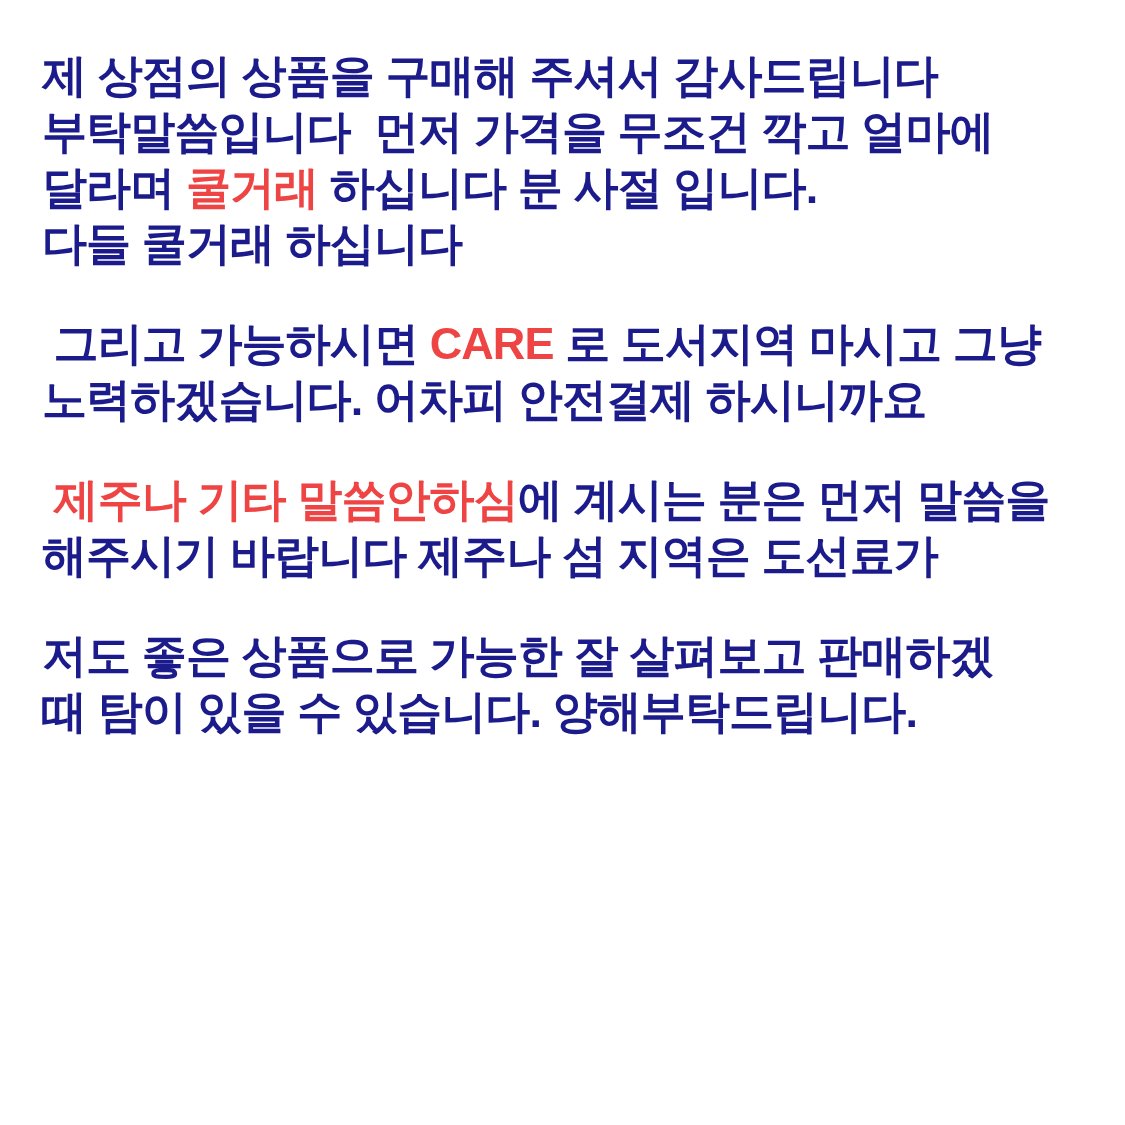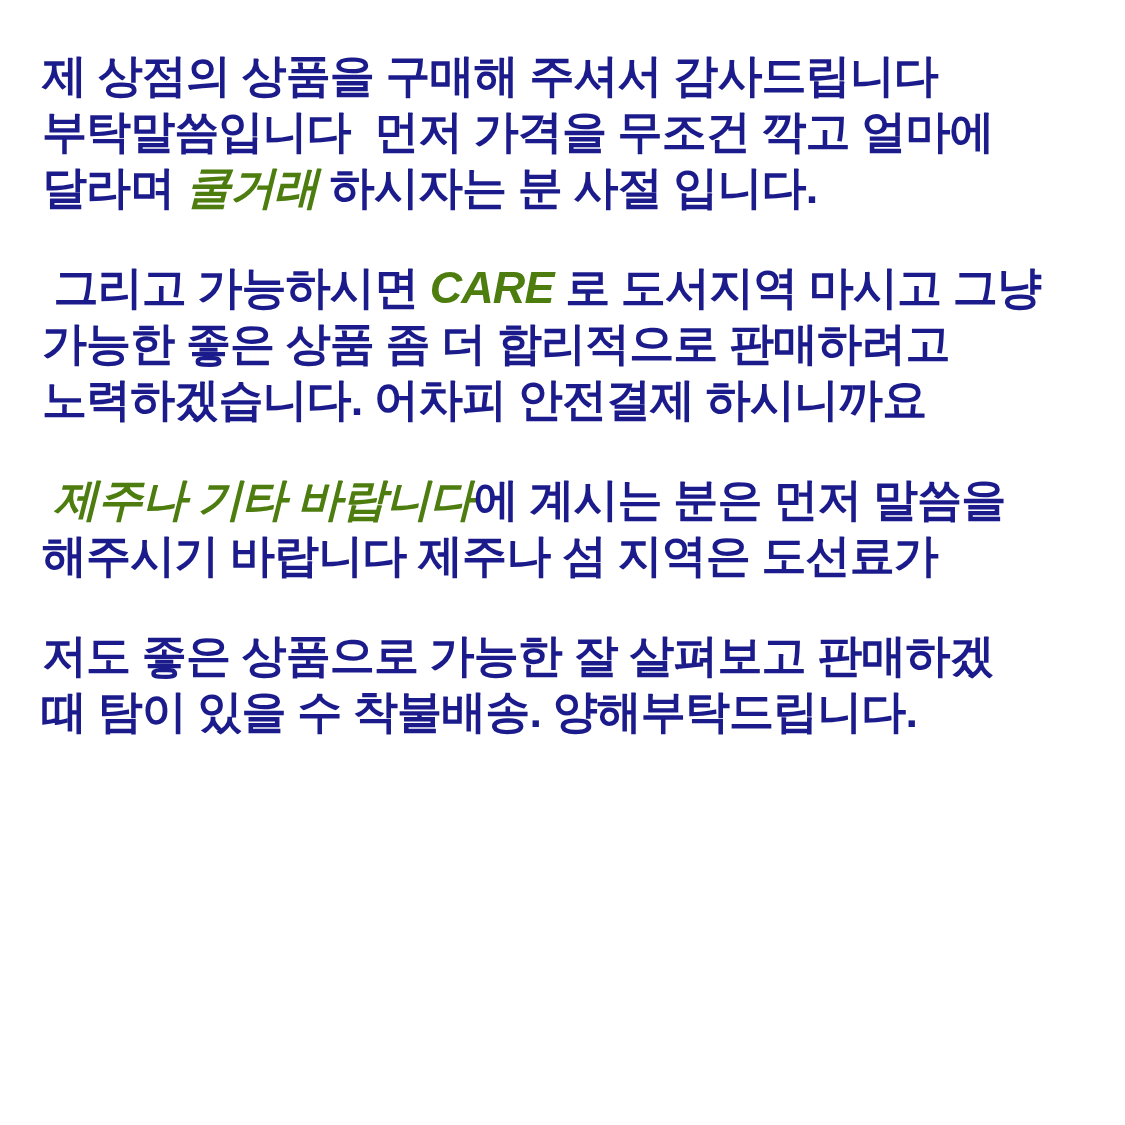--- a/index.html
+++ b/index.html
@@ -24,44 +24,43 @@
     color: #1b1b8c;
     letter-spacing: -0.02em;
   }
   .paragraph {
     margin: 0 0 44px 0;
   }
   .line {
     white-space: pre-wrap;
   }
   .hl {
-    color: #4d7c0f;
-    font-style: italic;
+    color: #ef4444;
   }
 </style>
 </head>
 <body>
 
 <div class="notice">
 
   <div class="paragraph">
     <div class="line"><span>제 상점의 상품을 구매해 주셔서 감사드립니다</span></div>
     <div class="line"><span>부탁말씀입니다  먼저 가격을 무조건 깍고 얼마에</span></div>
-    <div class="line"><span>달라며 </span><span class="hl">쿨거래</span><span> 하시자는 분 사절 입니다.</span></div>
+    <div class="line"><span>달라며 </span><span class="hl">쿨거래</span><span> 하십니다 분 사절 입니다.</span></div>
+    <div class="line"><span>다들 쿨거래 하십니다</span></div>
   </div>
 
   <div class="paragraph">
     <div class="line"><span> 그리고 가능하시면 </span><span class="hl">CARE</span><span> 로 도서지역 마시고 그냥</span></div>
-    <div class="line"><span>가능한 좋은 상품 좀 더 합리적으로 판매하려고</span></div>
     <div class="line"><span>노력하겠습니다. 어차피 안전결제 하시니까요</span></div>
   </div>
 
   <div class="paragraph">
-    <div class="line"><span> </span><span class="hl">제주나 기타 바랍니다</span><span>에 계시는 분은 먼저 말씀을</span></div>
+    <div class="line"><span> </span><span class="hl">제주나 기타 말씀안하심</span><span>에 계시는 분은 먼저 말씀을</span></div>
     <div class="line"><span>해주시기 바랍니다 제주나 섬 지역은 도선료가</span></div>
   </div>
 
   <div class="paragraph">
     <div class="line"><span>저도 좋은 상품으로 가능한 잘 살펴보고 판매하겠</span></div>
-    <div class="line"><span>때 탐이 있을 수 착불배송. 양해부탁드립니다.</span></div>
+    <div class="line"><span>때 탐이 있을 수 있습니다. 양해부탁드립니다.</span></div>
   </div>
 
 </div>
 
 </body></html>

